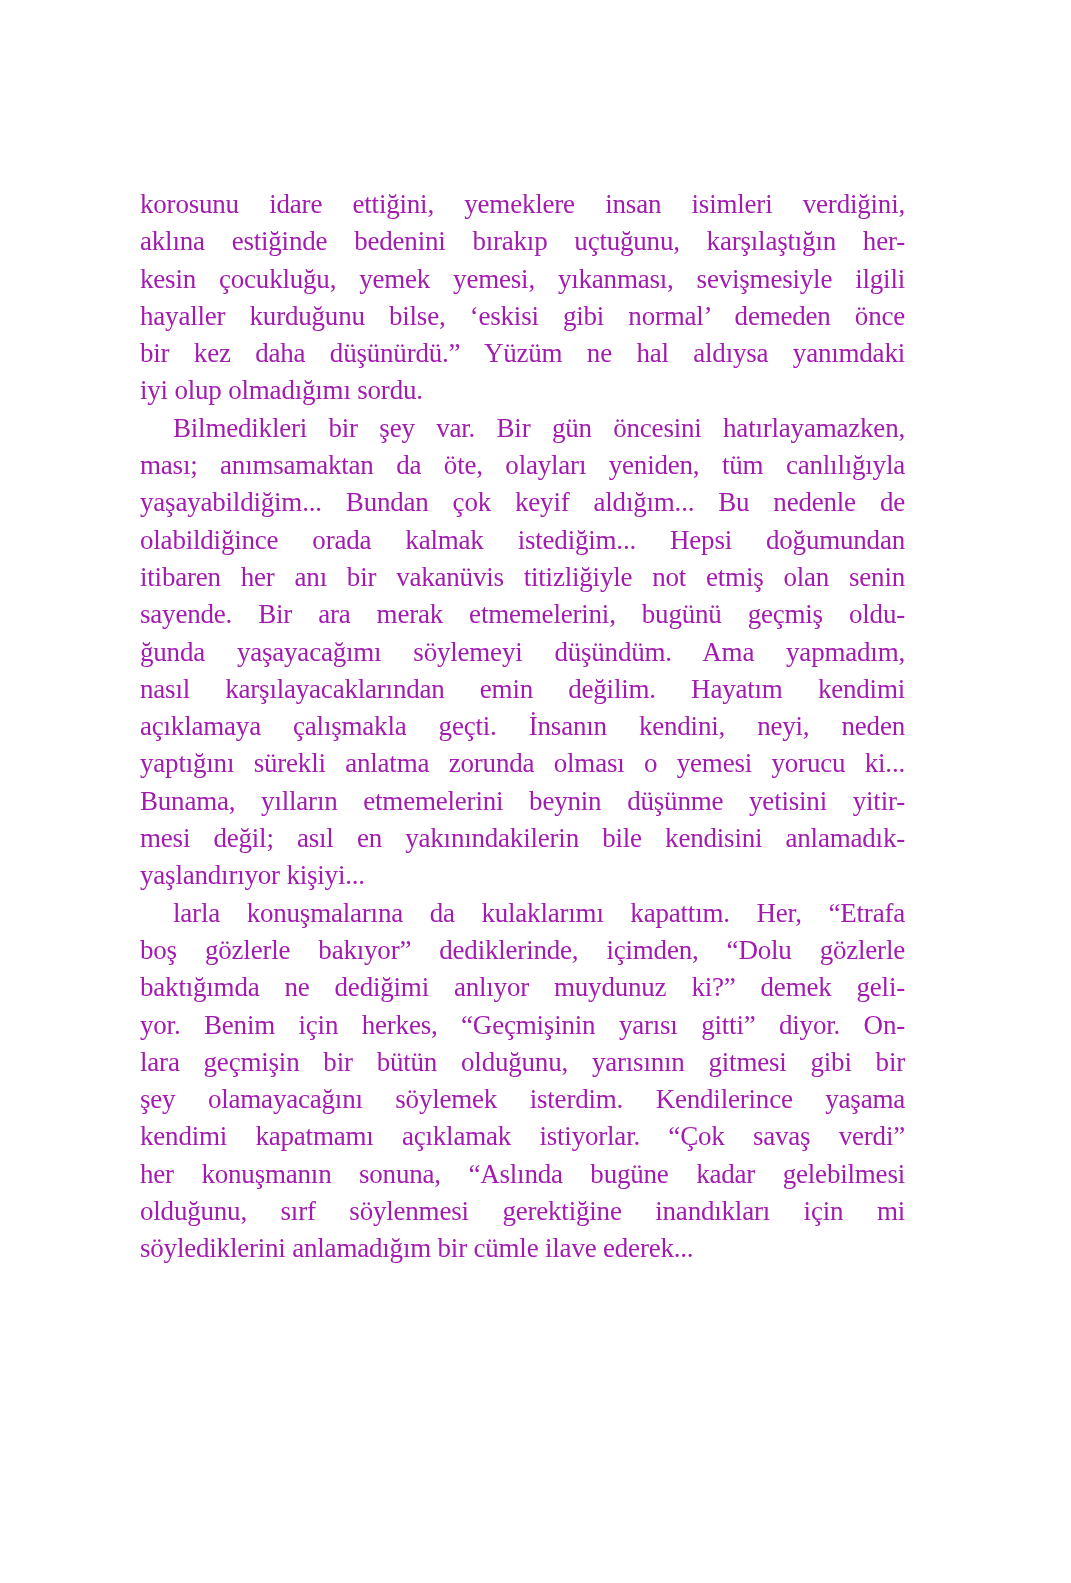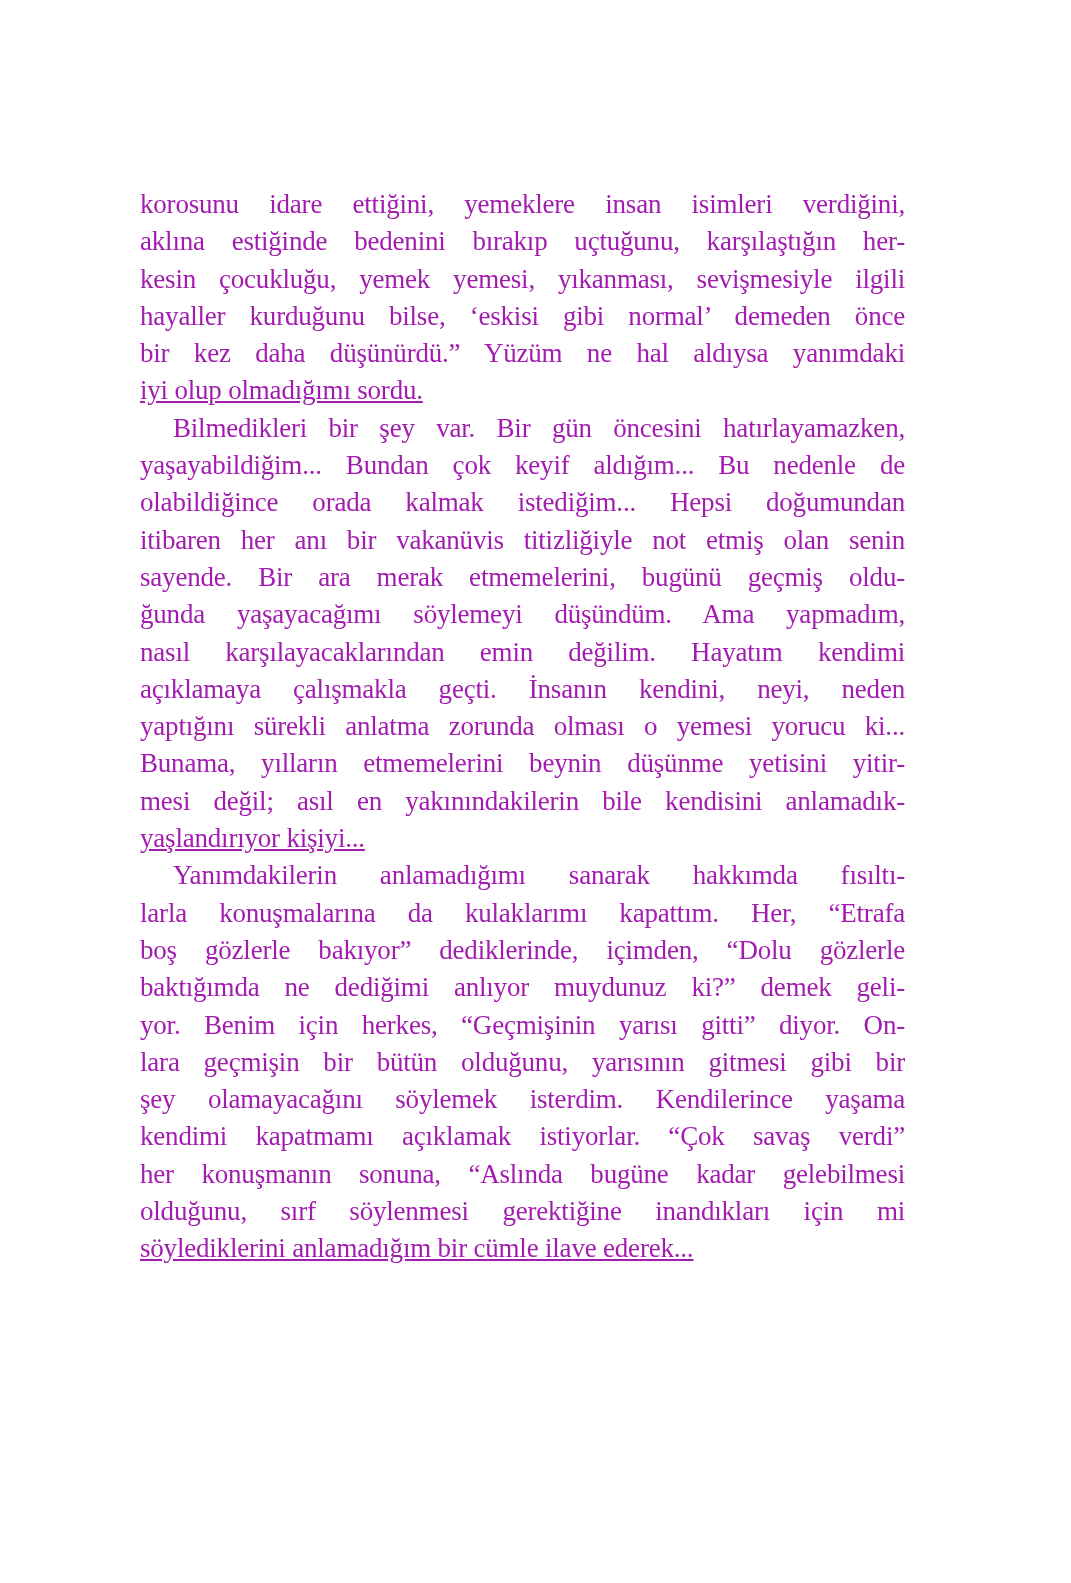--- a/index.html
+++ b/index.html
@@ -31,21 +31,20 @@
   .line {
     height: 37.3px;
     line-height: 37.3px;
     text-align: justify;
     text-align-last: justify;
     white-space: normal;
     overflow: hidden;
   }
   .line.last {
     text-align-last: left;
-    text-decoration: underline;
   }
   .paragraph.indent .line:first-child {
     text-indent: 33px;
     font-family: Liberation Serif, serif;
   }
   .footer {
     position: absolute;
     left: 0;
     top: 1462px;
     width: 1071px;
@@ -61,34 +60,34 @@
       <div class="paragraph">
         <div class="line">korosunu idare ettiğini, yemeklere insan isimleri verdiğini,</div>
         <div class="line">aklına estiğinde bedenini bırakıp uçtuğunu, karşılaştığın her-</div>
         <div class="line">kesin çocukluğu, yemek yemesi, yıkanması, sevişmesiyle ilgili</div>
         <div class="line">hayaller kurduğunu bilse, ‘eskisi gibi normal’ demeden önce</div>
         <div class="line">bir kez daha düşünürdü.” Yüzüm ne hal aldıysa yanımdaki</div>
         <div class="line last">iyi olup olmadığımı sordu.</div>
       </div>
       <div class="paragraph indent">
         <div class="line">Bilmedikleri bir şey var. Bir gün öncesini hatırlayamazken,</div>
+        <div class="line">ması; anımsamaktan da öte, olayları yeniden, tüm canlılığıyla</div>
         <div class="line">yaşayabildiğim... Bundan çok keyif aldığım... Bu nedenle de</div>
         <div class="line">olabildiğince orada kalmak istediğim... Hepsi doğumundan</div>
         <div class="line">itibaren her anı bir vakanüvis titizliğiyle not etmiş olan senin</div>
         <div class="line">sayende. Bir ara merak etmemelerini, bugünü geçmiş oldu-</div>
         <div class="line">ğunda yaşayacağımı söylemeyi düşündüm. Ama yapmadım,</div>
         <div class="line">nasıl karşılayacaklarından emin değilim. Hayatım kendimi</div>
         <div class="line">açıklamaya çalışmakla geçti. İnsanın kendini, neyi, neden</div>
         <div class="line">yaptığını sürekli anlatma zorunda olması o yemesi yorucu ki...</div>
         <div class="line">Bunama, yılların etmemelerini beynin düşünme yetisini yitir-</div>
         <div class="line">mesi değil; asıl en yakınındakilerin bile kendisini anlamadık-</div>
         <div class="line last">yaşlandırıyor kişiyi...</div>
       </div>
       <div class="paragraph indent">
-        <div class="line">Yanımdakilerin anlamadığımı sanarak hakkımda fısıltı-</div>
         <div class="line">larla konuşmalarına da kulaklarımı kapattım. Her, “Etrafa</div>
         <div class="line">boş gözlerle bakıyor” dediklerinde, içimden, “Dolu gözlerle</div>
         <div class="line">baktığımda ne dediğimi anlıyor muydunuz ki?” demek geli-</div>
         <div class="line">yor. Benim için herkes, “Geçmişinin yarısı gitti” diyor. On-</div>
         <div class="line">lara geçmişin bir bütün olduğunu, yarısının gitmesi gibi bir</div>
         <div class="line">şey olamayacağını söylemek isterdim. Kendilerince yaşama</div>
         <div class="line">kendimi kapatmamı açıklamak istiyorlar. “Çok savaş verdi”</div>
         <div class="line">her konuşmanın sonuna, “Aslında bugüne kadar gelebilmesi</div>
         <div class="line">olduğunu, sırf söylenmesi gerektiğine inandıkları için mi</div>
         <div class="line last">söylediklerini anlamadığım bir cümle ilave ederek...</div>

